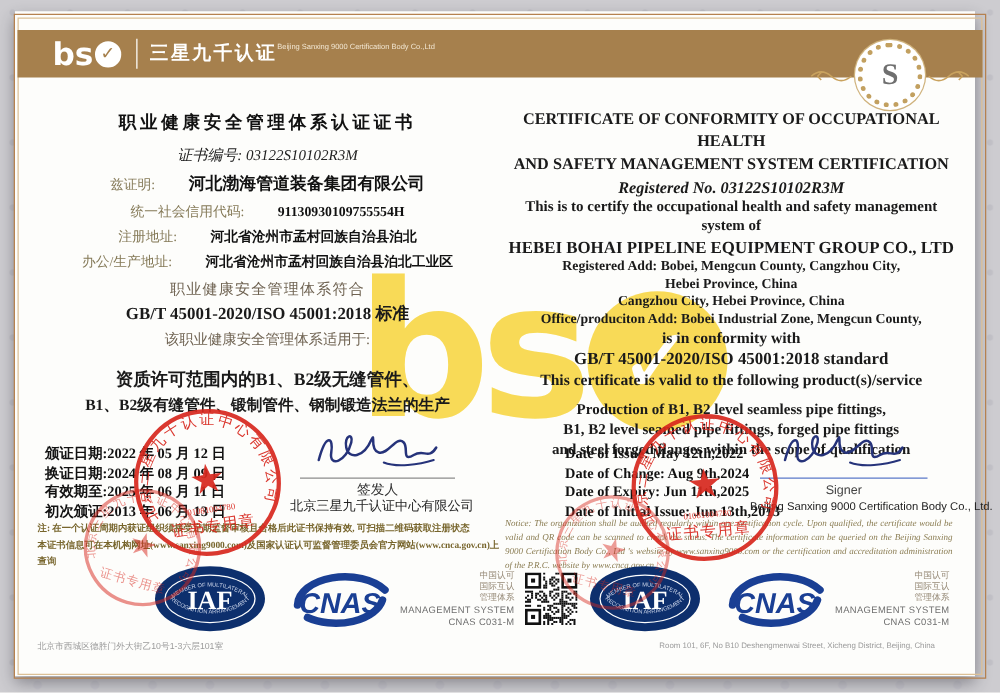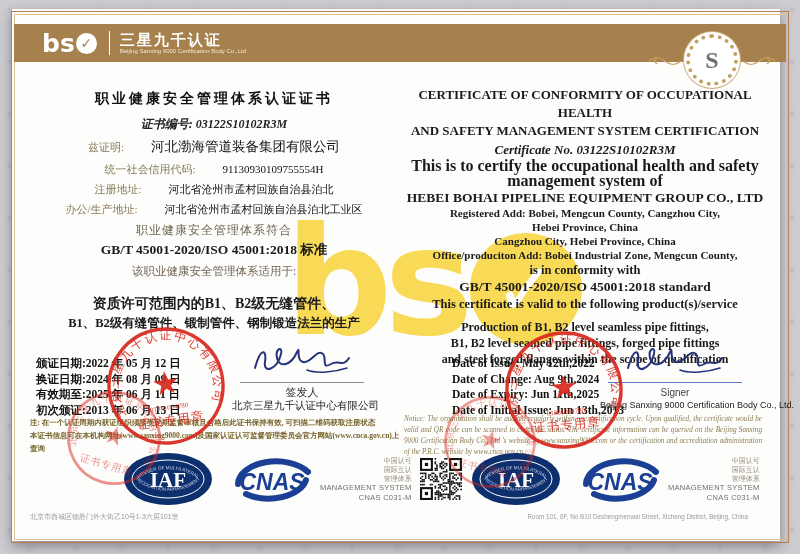--- a/index.html
+++ b/index.html
@@ -21,57 +21,57 @@
   .frame{position:absolute;inset:11px;border:1px solid #b5814f;z-index:3;pointer-events:none;}
   .frame::after{content:"";position:absolute;inset:2px;border:1px solid #dcc096;}
 
   
   .banner{position:absolute;left:14px;right:14px;top:24px;height:38px;background:#a6804d;z-index:3;display:flex;align-items:center;}
   .logo-lockup{display:flex;align-items:center;margin-left:28px;}
   .logo-bs{color:#fff;font-family:"DejaVu Sans",sans-serif;font-weight:bold;font-size:25px;letter-spacing:0px;line-height:1;}
   .logo-check{width:21px;height:21px;border-radius:50%;background:#fff;display:flex;align-items:center;justify-content:center;margin-left:1px;}
   .logo-check span{color:#a6804d;font-family:"DejaVu Sans",sans-serif;font-weight:bold;font-size:14px;line-height:1;}
   .banner-divider{width:1px;height:24px;background:#fff;margin:0 10px 0 12px;}
-  .brand-col{display:flex;flex-direction:column;justify-content:center;}
+  .brand-col{display:flex;flex-direction:row;justify-content:center;}
   .brand-cn{color:#fff;font-weight:bold;font-size:15px;letter-spacing:2px;line-height:16px;font-family:"Liberation Sans",sans-serif;}
   .brand-en{color:#f2e6d2;font-size:6px;line-height:7px;font-family:"Liberation Sans",sans-serif;}
   .medallion{position:absolute;left:686px;top:34px;width:52px;height:52px;z-index:7;}
   .medal-circle{position:absolute;inset:0;border-radius:50%;background:#fff;border:4px dotted #c2a060;box-shadow:0 0 0 2px #fff, 0 0 0 3px #cfb27c;display:flex;align-items:center;justify-content:center;}
   .medal-letter{font-size:24px;font-weight:bold;color:#6f6f6f;font-family:"Liberation Serif",serif;}
   .flourish{position:absolute;top:22px;width:34px;height:10px;z-index:6;}
   .flourish.left{left:-38px;} .flourish.right{right:-38px;}
 
   
   .watermark{position:absolute;left:285px;top:212px;z-index:2;display:flex;align-items:center;opacity:.95;}
   .wm-text{font-family:"DejaVu Sans",sans-serif;font-weight:bold;font-size:150px;line-height:140px;color:#f8d94f;letter-spacing:-8px;}
   .wm-check{width:112px;height:112px;border-radius:50%;background:#f8d94f;display:flex;align-items:center;justify-content:center;margin-left:4px;margin-top:14px;}
   .wm-check span{color:#fff;font-family:"DejaVu Sans",sans-serif;font-weight:bold;font-size:74px;line-height:1;}
 
   
   .col{position:absolute;text-align:center;z-index:4;color:#1a1a1a;}
   .col-left{left:30px;top:86px;width:368px;}
   .col-right{left:404px;top:86px;width:362px;}
   .cn-title{font-size:14px;font-weight:bold;letter-spacing:3px;line-height:26px;color:#111;}
-  .cn-certno{font-size:12px;font-weight:bold;font-style:italic;line-height:16px;margin-top:4px;color:#222;}
+  .cn-certno{font-size:12px;font-weight:normal;font-style:italic;line-height:16px;margin-top:4px;color:#222;}
   .ln{line-height:15px;font-size:11px;}
   .lbl{color:#857a58;}
-  .val{font-weight:normal;color:#111;margin-left:24px;}
+  .val{font-weight:bold;color:#111;margin-left:24px;}
   .cn-certify{margin-top:6px;line-height:18px;}
   .cn-certify .val{font-size:13.5px;}
   .cn-credit{margin-top:6px;}
   .cn-reg,.cn-office{margin-top:5px;}
   .cn-conform{margin-top:5px;font-size:12px;line-height:16px;color:#6f6352;letter-spacing:1px;}
   .cn-standard{margin-top:3px;font-size:13.5px;font-weight:bold;line-height:18px;}
   .cn-applies{margin-top:4px;font-size:11.5px;line-height:16px;color:#6f6352;}
   .cn-scope1{margin-top:16px;font-size:14px;font-weight:bold;line-height:17px;}
   .cn-scope2{margin-top:3px;font-size:12.5px;font-weight:bold;line-height:17px;}
 
   .en-title{font-size:13px;font-weight:bold;line-height:18px;}
   .en-certno{font-size:13px;font-weight:bold;font-style:italic;line-height:16px;margin-top:2px;}
-  .en-certify{font-size:16px;font-weight:bold;line-height:15px;}
+  .en-certify{font-size:12px;font-weight:bold;line-height:15px;}
   .en-company{font-size:13.5px;font-weight:bold;line-height:17px;margin-top:1px;}
   .en-ln{font-size:11px;font-weight:bold;line-height:14px;}
   .en-credit{line-height:15px;}
   .en-conform{font-size:12.5px;font-weight:bold;line-height:16px;}
   .en-standard{font-size:13.5px;font-weight:bold;line-height:18px;}
   .en-valid{font-size:12.5px;font-weight:bold;line-height:17px;}
   .en-scope{font-size:12px;font-weight:bold;line-height:16px;}
   .en-scope.first{margin-top:6px;}
 
   
@@ -178,21 +178,21 @@
     <div class="cn-conform">职业健康安全管理体系符合</div>
     <div class="cn-standard">GB/T 45001-2020/ISO 45001:2018 标准</div>
     <div class="cn-applies">该职业健康安全管理体系适用于:</div>
     <div class="cn-scope1">资质许可范围内的B1、B2级无缝管件、</div>
     <div class="cn-scope2">B1、B2级有缝管件、锻制管件、钢制锻造法兰的生产</div>
   </div>
 
   <div class="col col-right">
     <div class="en-title">CERTIFICATE OF CONFORMITY OF OCCUPATIONAL HEALTH</div>
     <div class="en-title">AND SAFETY MANAGEMENT SYSTEM CERTIFICATION</div>
-    <div class="en-certno">Certificate No. 03122S10102R3M</div>
+    <div class="en-certno">Registered No. 03122S10102R3M</div>
     <div class="en-certify">This is to certify the occupational health and safety management system of</div>
     <div class="en-company">HEBEI BOHAI PIPELINE EQUIPMENT GROUP CO., LTD</div>
     <div class="en-ln">Registered Add: Bobei, Mengcun County, Cangzhou City,</div>
     <div class="en-ln">Hebei Province, China</div>
     <div class="en-ln">Cangzhou City, Hebei Province, China</div>
     <div class="en-ln">Office/produciton Add: Bobei Industrial Zone, Mengcun County,</div>
     <div class="en-conform">is in conformity with</div>
     <div class="en-standard">GB/T 45001-2020/ISO 45001:2018 standard</div>
     <div class="en-valid">This certificate is valid to the following product(s)/service</div>
     <div class="en-scope first">Production of B1, B2 level seamless pipe fittings,</div>

